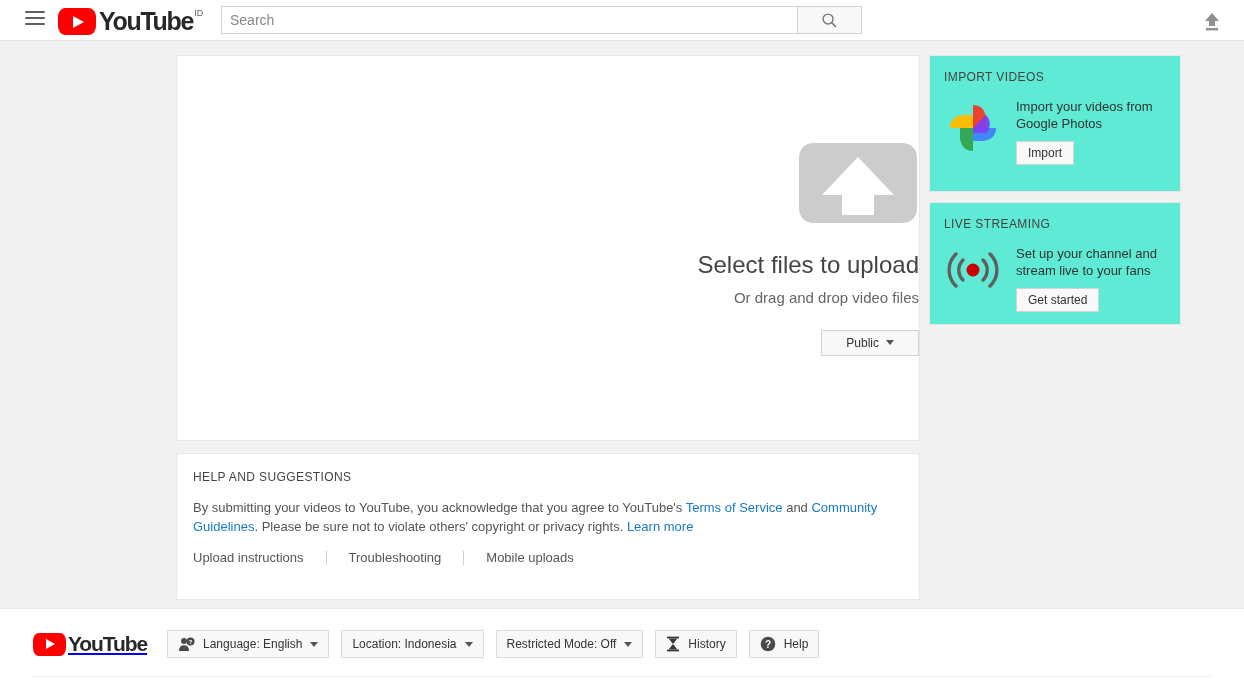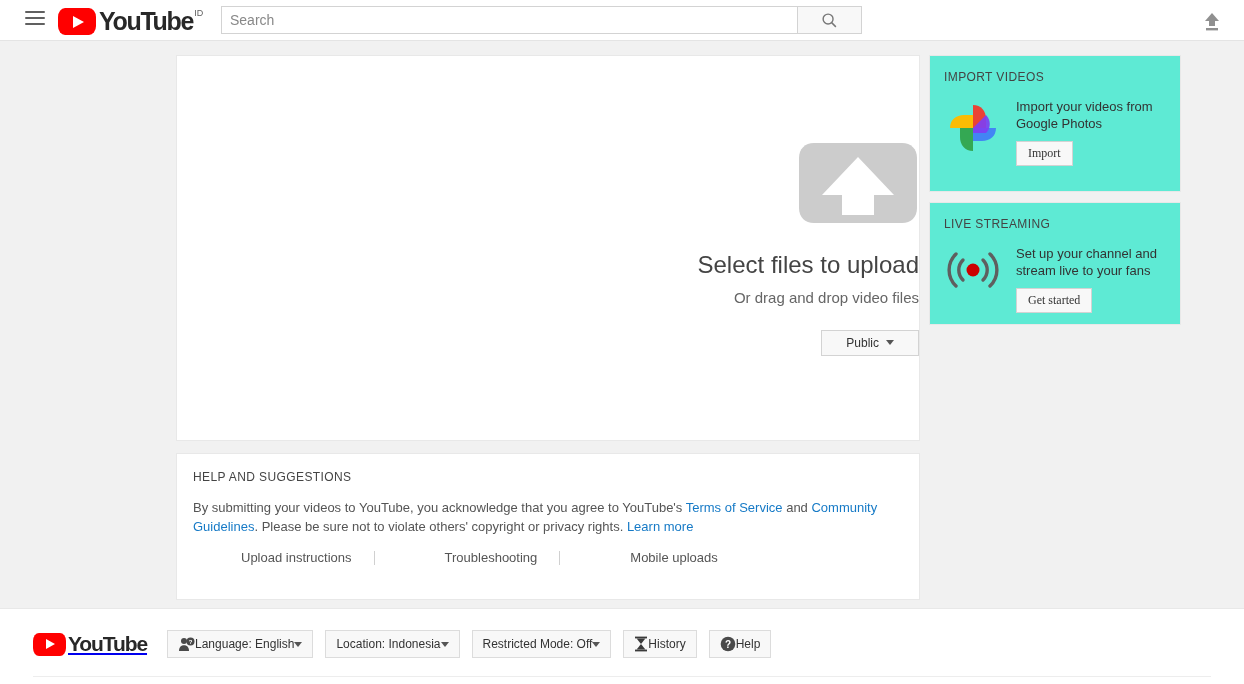--- a/index.html
+++ b/index.html
@@ -204,21 +204,21 @@
   .help-body a, .help-links a {
     color: #167ac6;
     text-decoration: none;
   }
   .help-links {
     font-size: 13px;
     color: #555;
     display: flex;
     align-items: center;
   }
-  .help-links a { color: #555; margin-left: 48px; }
+  .help-links a { color: #555; }
   .hl-sep {
     display: inline-block;
     width: 1px;
     height: 14px;
     background: #d0d0d0;
     margin: 0 22px;
   }
 
   
   .side-card {
@@ -252,21 +252,21 @@
     line-height: 17px;
   }
   .card-btn {
     margin-top: 9px;
     background: #f8f8f8;
     border: 1px solid #d3d3d3;
     font-size: 12px;
     color: #333;
     padding: 4px 11px;
     cursor: pointer;
-    font-family: Liberation Serif, serif;
+    font-family: Liberation Sans, sans-serif;
   }
 
   
   .footer {
     position: absolute;
     top: 608px; left: 0;
     width: 1244px;
     height: 76px;
     background: #ffffff;
     border-top: 1px solid #e8e8e8;
@@ -310,20 +310,21 @@
   .f-btn {
     background: #f8f8f8;
     border: 1px solid #dcdcdc;
     height: 28px;
     box-sizing: border-box;
     padding: 0 10px;
     font-size: 12px;
     color: #333;
     display: inline-flex;
     align-items: center;
+    gap: 8px;
     cursor: pointer;
     font-family: "Liberation Sans", sans-serif;
     white-space: nowrap;
     justify-content: flex-end;
   }
 </style>
 </head>
 <body>
 
 <div class="topbar">

